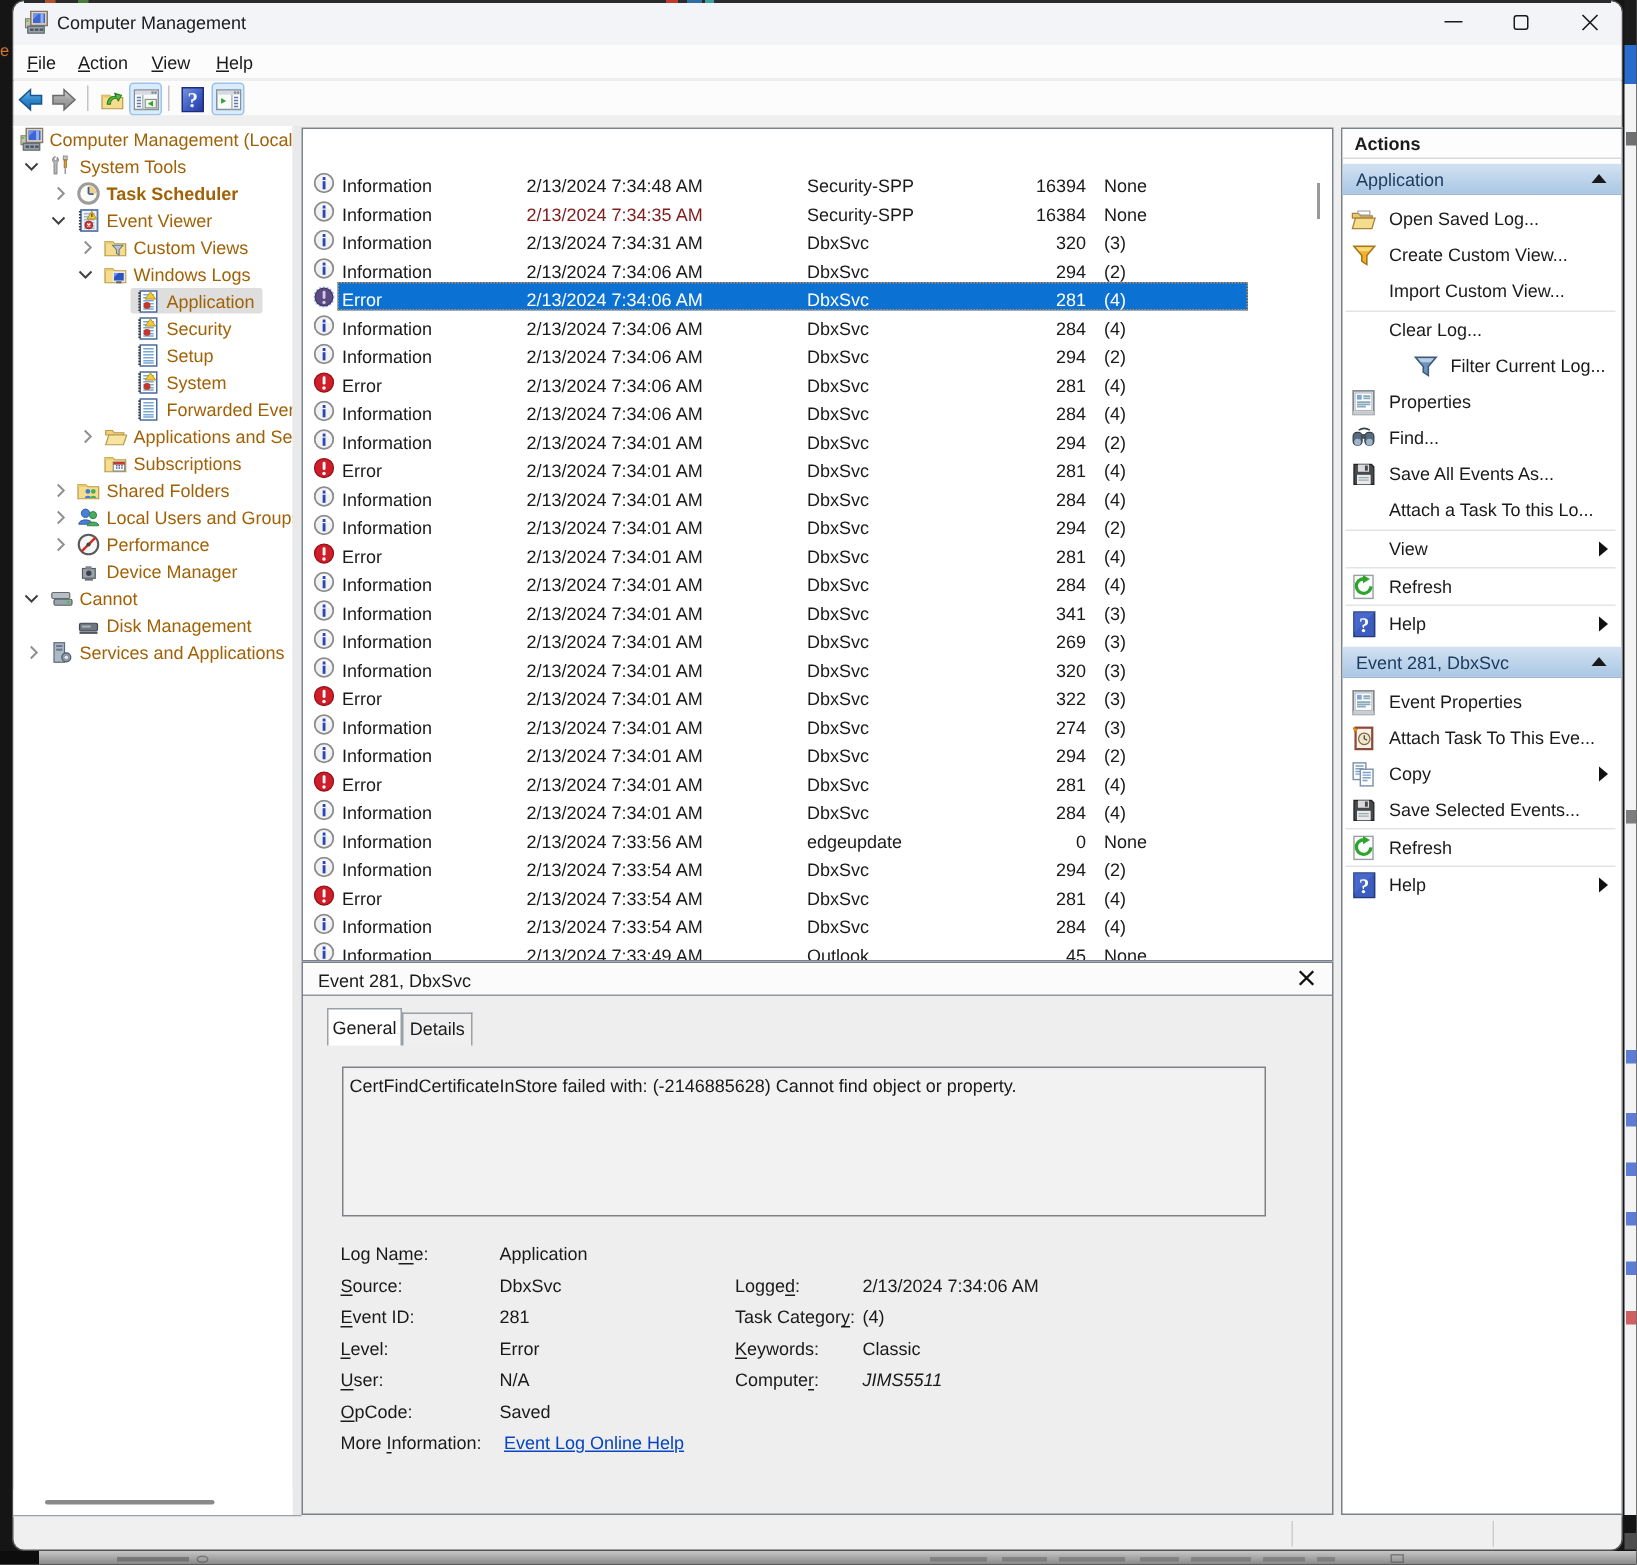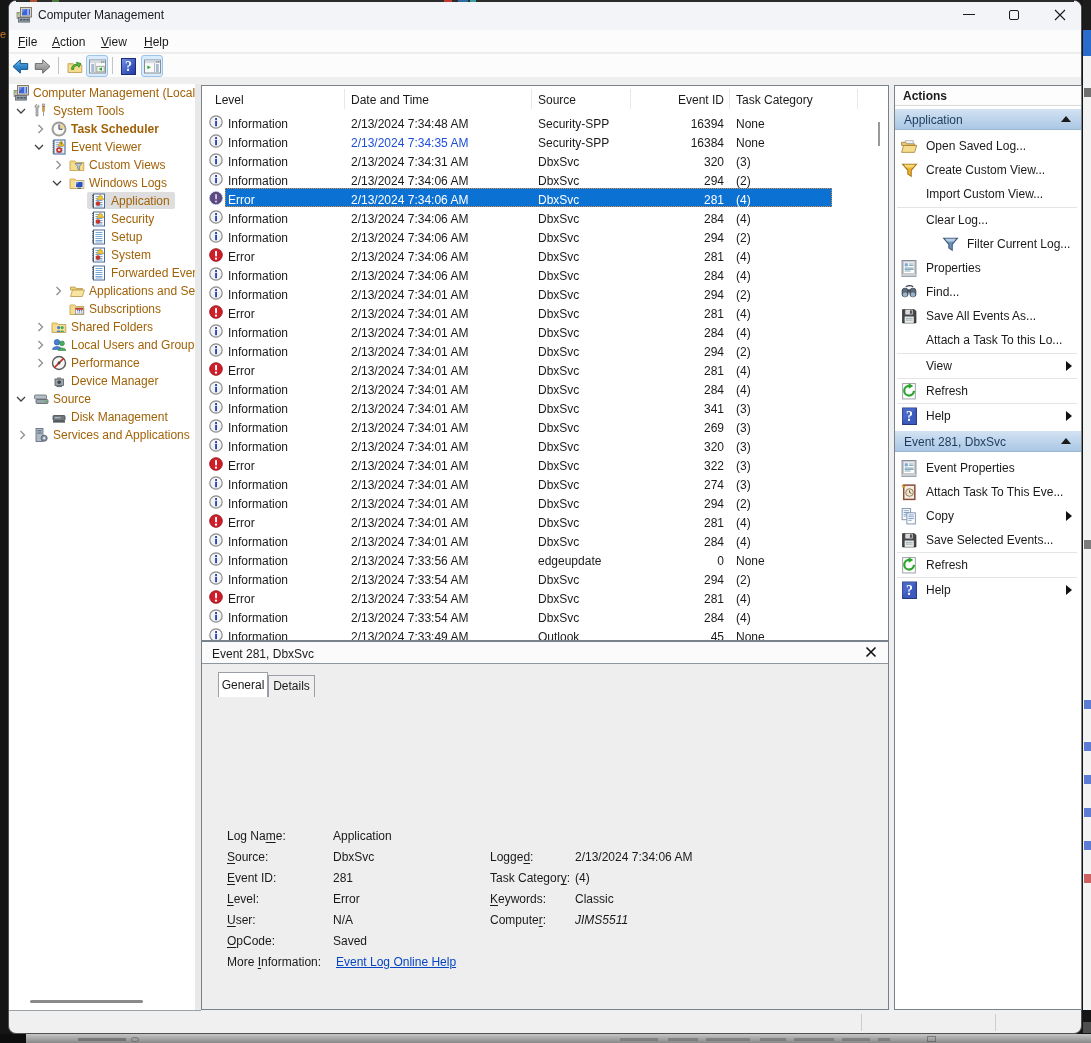--- a/index.html
+++ b/index.html
@@ -304,21 +304,21 @@
     </div>
 <div class="trow" style="top:306px;position:absolute;left:0;width:100%;">
       <svg style="left:7px;top:5px" width="10" height="8" viewBox="0 0 10 8">
         <path d="M1 2 L5 6 L9 2" stroke="#404040" stroke-width="1.3" fill="none"></path>
       </svg>
       <svg style="left:24px;top:1px" width="16" height="16" viewBox="0 0 16 16">
         <rect x="1.5" y="4" width="12" height="4" rx="1" fill="#b6bec6" stroke="#626a72" stroke-width=".8"></rect>
         <rect x="3" y="8.5" width="12" height="4" rx="1" fill="#9aa4ad" stroke="#555e66" stroke-width=".8"></rect>
         <rect x="11.5" y="9.7" width="2" height="1.4" fill="#44c43a"></rect>
       </svg>
-      <span class="lbl" style="left:44px;">Source</span>
+      <span class="lbl" style="left:44px;">Cannot</span>
     </div>
 <div class="trow" style="top:324px;position:absolute;left:0;width:100%;">
       <svg style="left:42px;top:1px" width="16" height="16" viewBox="0 0 16 16">
         <rect x="2" y="6.5" width="12" height="5" rx="1" fill="#6e767e" stroke="#40474e" stroke-width=".8"></rect>
         <rect x="3.5" y="8" width="6" height="1.4" fill="#aab2ba"></rect>
         <rect x="2" y="12" width="12" height="1.6" fill="#50575e"></rect>
       </svg>
       <span class="lbl" style="left:62px;">Disk Management</span>
     </div>
 <div class="trow" style="top:342px;position:absolute;left:0;width:100%;">
@@ -332,32 +332,20 @@
         <circle cx="11.2" cy="11.2" r="3" fill="#8c98a8" stroke="#4c5866" stroke-width=".8"></circle>
         <circle cx="11.2" cy="11.2" r="1.1" fill="#e8ecf2"></circle>
       </svg>
       <span class="lbl" style="left:44px;">Services and Applications</span>
     </div>
 </div>
 <div class="abs" style="left:195px;top:84px;width:6px;height:926px;background:#e9e9e9;"></div>
 <div class="abs" style="left:9px;top:993px;width:186px;height:17px;background:#fff;"></div>
 <div class="abs" style="left:30px;top:1000px;width:113px;height:3px;background:#8a8a8a;border-radius:2px;"></div>
 <div class="abs" style="left:201px;top:85px;width:688px;height:556px;background:#fff;border:1px solid #79818a;overflow:hidden;">
-<div style="position:absolute;left:0;top:0;width:100%;height:26px;background:#fff;">
-      <div style="position:absolute;left:13px;top:6.5px;">Level</div>
-      <div style="position:absolute;left:149px;top:6.5px;">Date and Time</div>
-      <div style="position:absolute;left:336px;top:6.5px;">Source</div>
-      <div style="position:absolute;left:534px;top:6.5px;">Task Category</div>
-      <div style="position:absolute;left:422px;top:6.5px;width:100px;text-align:right;">Event ID</div>
-      <div style="position:absolute;left:142px;top:3px;width:1px;height:20px;background:#e4e9ec;"></div>
-      <div style="position:absolute;left:329px;top:3px;width:1px;height:20px;background:#e4e9ec;"></div>
-      <div style="position:absolute;left:428px;top:3px;width:1px;height:20px;background:#e4e9ec;"></div>
-      <div style="position:absolute;left:527px;top:3px;width:1px;height:20px;background:#e4e9ec;"></div>
-      <div style="position:absolute;left:655px;top:3px;width:1px;height:20px;background:#e4e9ec;"></div>
-    </div>
 <div class="lrow" style="top:26px;">
       <svg style="position:absolute;left:7px;top:2.5px" width="14" height="14" viewBox="0 0 14 14">
         <circle cx="7" cy="7" r="6.2" fill="#f2f2f2" stroke="#8b8b8b" stroke-width="1.2"></circle>
         <path d="M5 4 A 5 5 0 0 1 11 5" stroke="#fff" stroke-width="1.4" fill="none"></path>
         <rect x="6.1" y="3" width="1.9" height="2" fill="#2b47b5"></rect>
         <rect x="6.1" y="5.8" width="1.9" height="5.4" fill="#2b47b5"></rect>
       </svg>
       <div class="c" style="left:26px;color:#1a1a1a;">Information</div>
       <div class="c" style="left:149px;color:#1a1a1a;">2/13/2024 7:34:48 AM</div>
       <div class="c" style="left:336px;color:#1a1a1a;">Security-SPP</div>
@@ -365,21 +353,21 @@
       <div class="c" style="left:534px;color:#1a1a1a;">None</div>
     </div>
 <div class="lrow" style="top:45px;">
       <svg style="position:absolute;left:7px;top:2.5px" width="14" height="14" viewBox="0 0 14 14">
         <circle cx="7" cy="7" r="6.2" fill="#f2f2f2" stroke="#8b8b8b" stroke-width="1.2"></circle>
         <path d="M5 4 A 5 5 0 0 1 11 5" stroke="#fff" stroke-width="1.4" fill="none"></path>
         <rect x="6.1" y="3" width="1.9" height="2" fill="#2b47b5"></rect>
         <rect x="6.1" y="5.8" width="1.9" height="5.4" fill="#2b47b5"></rect>
       </svg>
       <div class="c" style="left:26px;color:#1a1a1a;">Information</div>
-      <div class="c" style="left:149px;color:#1d4ed8;">2/13/2024 7:34:35 AM</div>
+      <div class="c" style="left:149px;color:#7f1d1d;">2/13/2024 7:34:35 AM</div>
       <div class="c" style="left:336px;color:#1a1a1a;">Security-SPP</div>
       <div class="c" style="left:422px;width:100px;text-align:right;color:#1a1a1a;">16384</div>
       <div class="c" style="left:534px;color:#1a1a1a;">None</div>
     </div>
 <div class="lrow" style="top:64px;">
       <svg style="position:absolute;left:7px;top:2.5px" width="14" height="14" viewBox="0 0 14 14">
         <circle cx="7" cy="7" r="6.2" fill="#f2f2f2" stroke="#8b8b8b" stroke-width="1.2"></circle>
         <path d="M5 4 A 5 5 0 0 1 11 5" stroke="#fff" stroke-width="1.4" fill="none"></path>
         <rect x="6.1" y="3" width="1.9" height="2" fill="#2b47b5"></rect>
         <rect x="6.1" y="5.8" width="1.9" height="5.4" fill="#2b47b5"></rect>
@@ -713,20 +701,23 @@
 <div style="position:absolute;left:676px;top:36px;width:2px;height:24px;background:#999;"></div>
 </div>
 <div class="abs" style="left:201px;top:641px;width:688px;height:369px;background:#eeeeee;border:1px solid #79818a;overflow:hidden;">
 <div style="position:absolute;left:0;top:0;width:100%;height:22px;background:#fbfbfb;border-bottom:1px solid #8f969e;"></div>
 <div style="position:absolute;left:10px;top:5px;">Event 281, DbxSvc</div>
 <div style="position:absolute;left:663px;top:4px;"><svg width="12" height="12" viewBox="0 0 12 12">
         <path d="M1.5 1.5 L10.5 10.5 M10.5 1.5 L1.5 10.5" stroke="#111" stroke-width="1.6"></path>
       </svg></div>
 <div style="position:absolute;left:16px;top:30px;width:50px;height:25px;background:#fff;border:1px solid #9aa0a6;border-bottom:none;text-align:center;line-height:25px;z-index:2;">General</div>
 <div style="position:absolute;left:66px;top:33px;width:47px;height:22px;background:#efefef;border:1px solid #9aa0a6;border-bottom:none;text-align:center;line-height:21px;">Details</div>
+<div style="position:absolute;left:26px;top:69px;width:616px;height:100px;background:#f2f2f2;border:1px solid #7e8287;">
+      <div style="position:absolute;left:4px;top:5px;">CertFindCertificateInStore failed with: (-2146885628) Cannot find object or property.</div>
+    </div>
 <div class="fl" style="left:25px;top:187px;">Log Na<u>m</u>e:</div>
 <div class="fl" style="left:131px;top:187px;">Application</div>
 <div class="fl" style="left:25px;top:208px;"><u>S</u>ource:</div>
 <div class="fl" style="left:131px;top:208px;">DbxSvc</div>
 <div class="fl" style="left:288px;top:208px;">Logge<u>d</u>:</div>
 <div class="fl" style="left:373px;top:208px;">2/13/2024 7:34:06 AM</div>
 <div class="fl" style="left:25px;top:229px;"><u>E</u>vent ID:</div>
 <div class="fl" style="left:131px;top:229px;">281</div>
 <div class="fl" style="left:288px;top:229px;">Task Categor<u>y</u>:</div>
 <div class="fl" style="left:373px;top:229px;">(4)</div>

